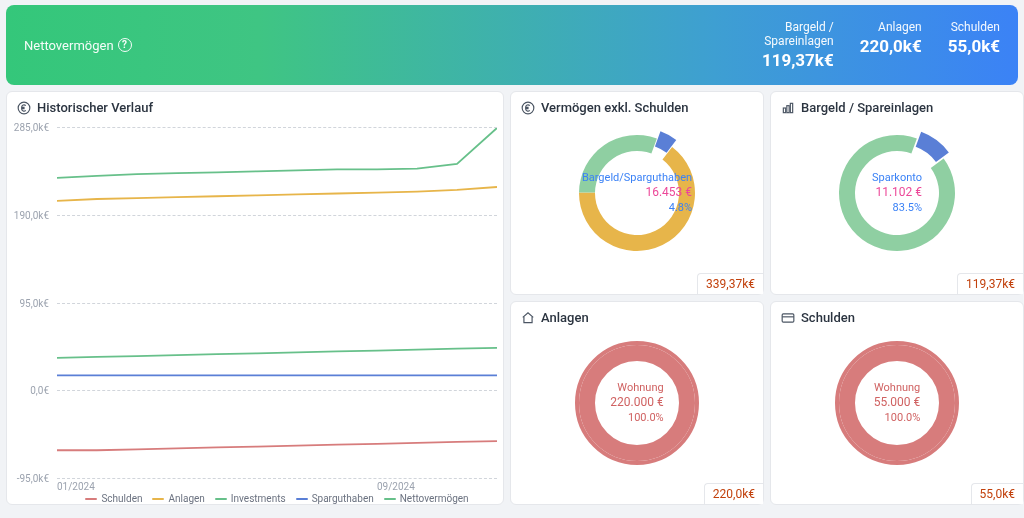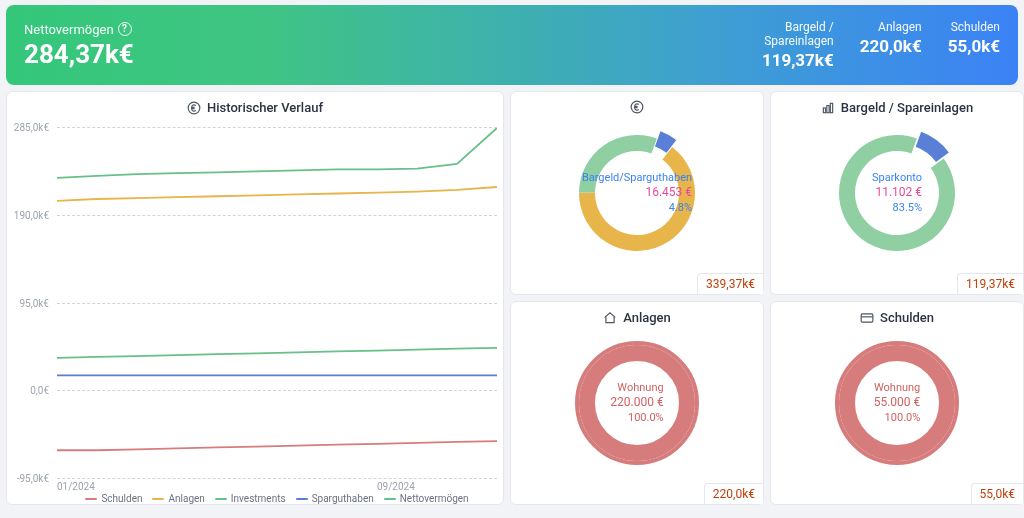--- a/index.html
+++ b/index.html
@@ -59,21 +59,21 @@
     border: 1px solid var(--border);
     border-radius: 6px;
     position: relative;
     display: flex;
     flex-direction: column;
   }
   .card-hist { grid-row: 1 / span 2; }
   .card-head {
     display: flex; align-items: center; gap: 6px;
     padding: 8px 10px 4px 10px;
-    font-size: 13px; font-weight: 500; color: var(--text); justify-content: center;
+    font-size: 13px; font-weight: 500; color: var(--text);
   }
   .icon { width: 14px; height: 14px; color: #4b5563; flex-shrink:0; }
   .card-body { flex: 1; position: relative; }
   .badge {
     position: absolute; right: 0; bottom: 0;
     background: #fff; border: 1px solid var(--border);
     border-radius: 4px 0 0 0; border-right: none; border-bottom: none;
     padding: 3px 8px; font-size: 12px; color: #c2410c;
   }
 
@@ -98,21 +98,20 @@
 </style>
 </head>
 <body>
 
 <div class="hero">
   <div class="hero-left">
     <div class="hero-title">
       <span>Nettovermögen</span>
       <span class="help-icon">?</span>
     </div>
-    <div class="hero-val">284,37k€</div>
   </div>
   <div class="hero-stats" id="hero-stats">
       <div class="hstat">
         <div class="lbl">Bargeld /
 Spareinlagen</div>
         <div class="val">119,37k€</div>
       </div>
       <div class="hstat">
         <div class="lbl">Anlagen</div>
         <div class="val">220,0k€</div>
@@ -168,20 +167,21 @@
         </div>
     </div>
   </div>
 
   <div class="card">
     <div class="card-head">
       <svg class="icon" viewBox="0 0 24 24" fill="none" stroke="currentColor" stroke-width="2">
           <circle cx="12" cy="12" r="10"></circle>
           <path d="M15 8a4 4 0 0 0-7 3v2a4 4 0 0 0 7 3M7 11h6M7 13h6"></path>
         </svg>
+      <span>Vermögen exkl. Schulden</span>
     </div>
     <div class="card-body donutwrap" id="donut-assets">
         <svg width="150" height="150">
           <path d="M 95.57386844732709 18.637637229157264 A 60 60 0 0 1 111.38722290750403 27.29287255472601 L 101.68396346550294 40.01477320679908 A 44 44 0 0 0 90.08750352803986 33.66760063471533 Z" fill="#5a7fd6" transform="translate(2.8807460087945915,-5.263202678295225)"></path>
           <path d="M 110.17431547725388 28.883110136235146 A 58 58 0 1 1 17.003325140792406 74.3789482506604 L 33.00240786057381 74.55027287116788 A 42 42 0 1 0 100.47105603525281 41.605010788308206 Z" fill="#e7b54a" transform="translate(0,0)"></path>
           <path d="M 17.003325140792406 74.3789482506604 A 58 58 0 0 1 94.88807283241616 20.51638265485201 L 89.40170791312893 35.54634606041008 A 42 42 0 0 0 33.00240786057381 74.55027287116788 Z" fill="#8fcfa2" transform="translate(0,0)"></path>
         </svg>
         <div class="donutlabel">
           <div class="t">Bargeld/Sparguthaben</div>
           <div class="v">16.453 €</div>

